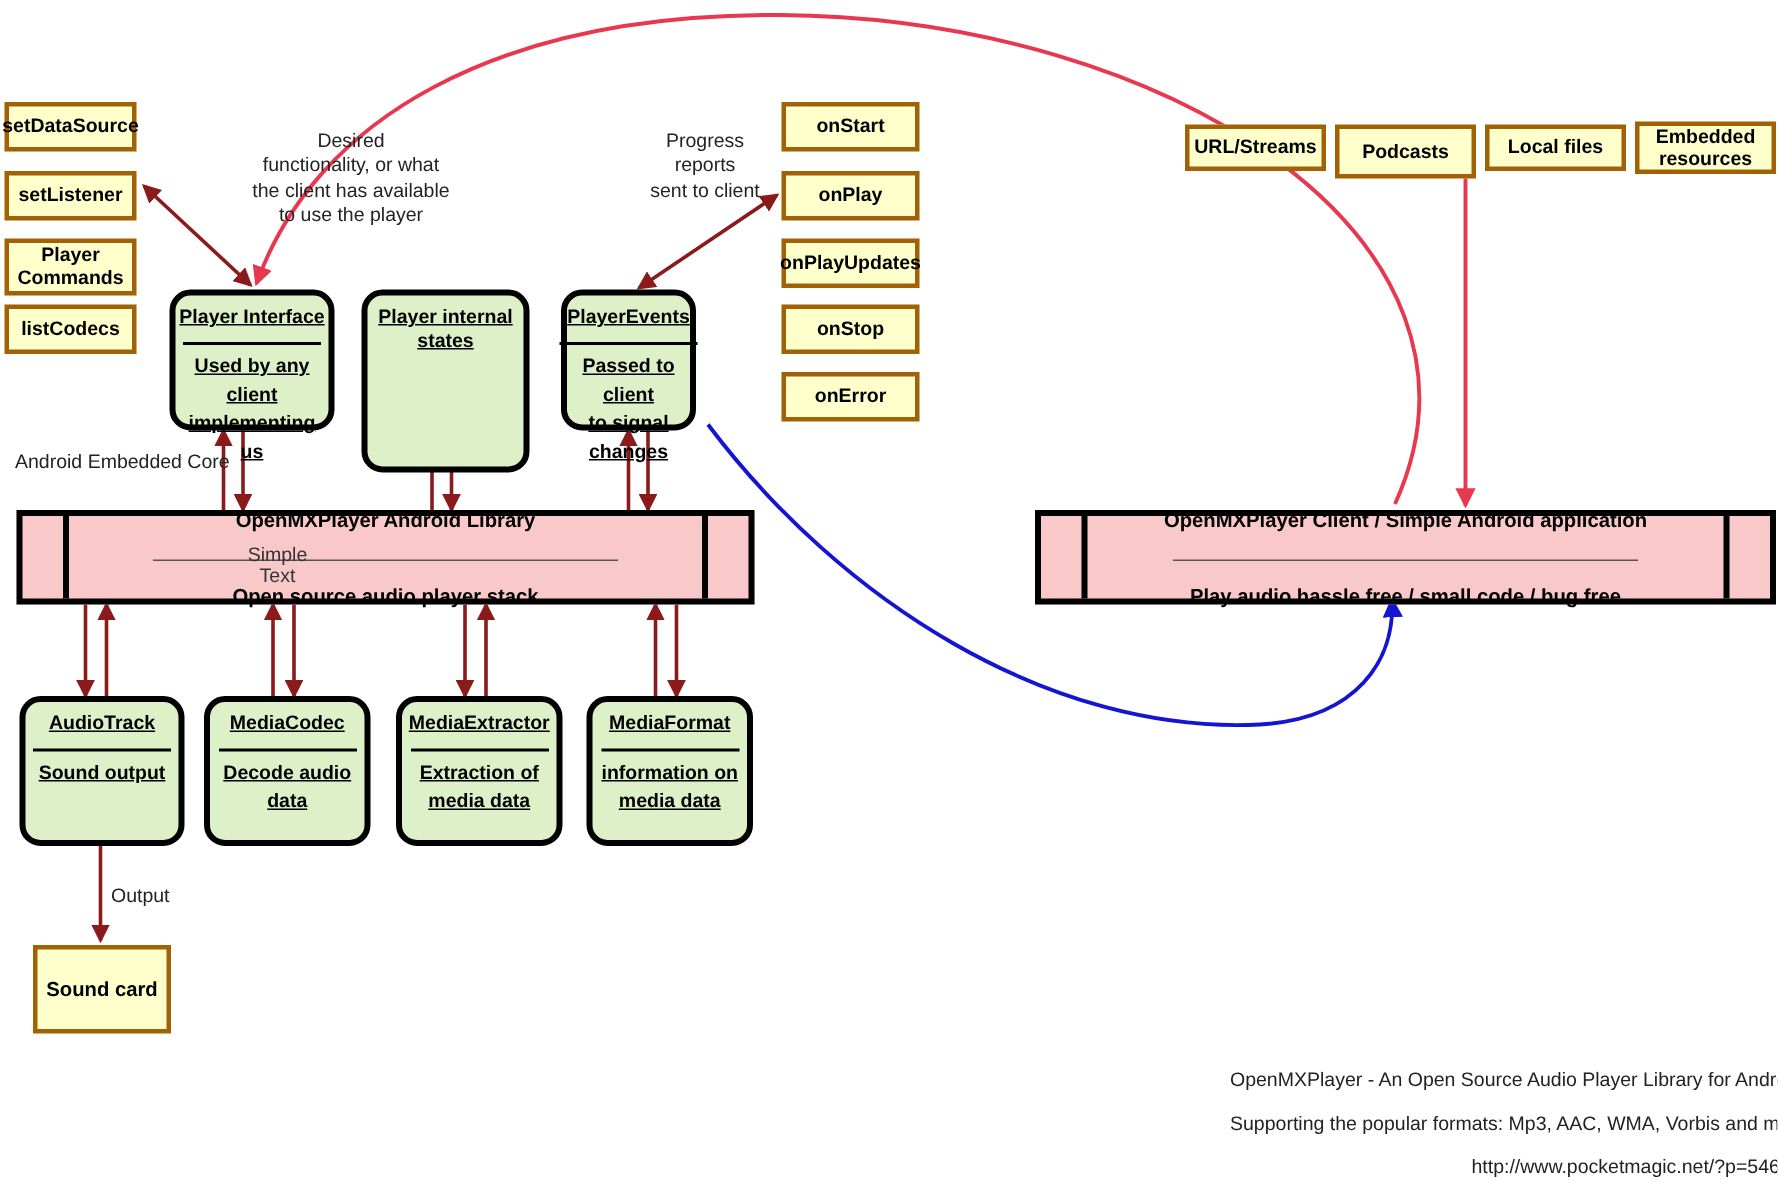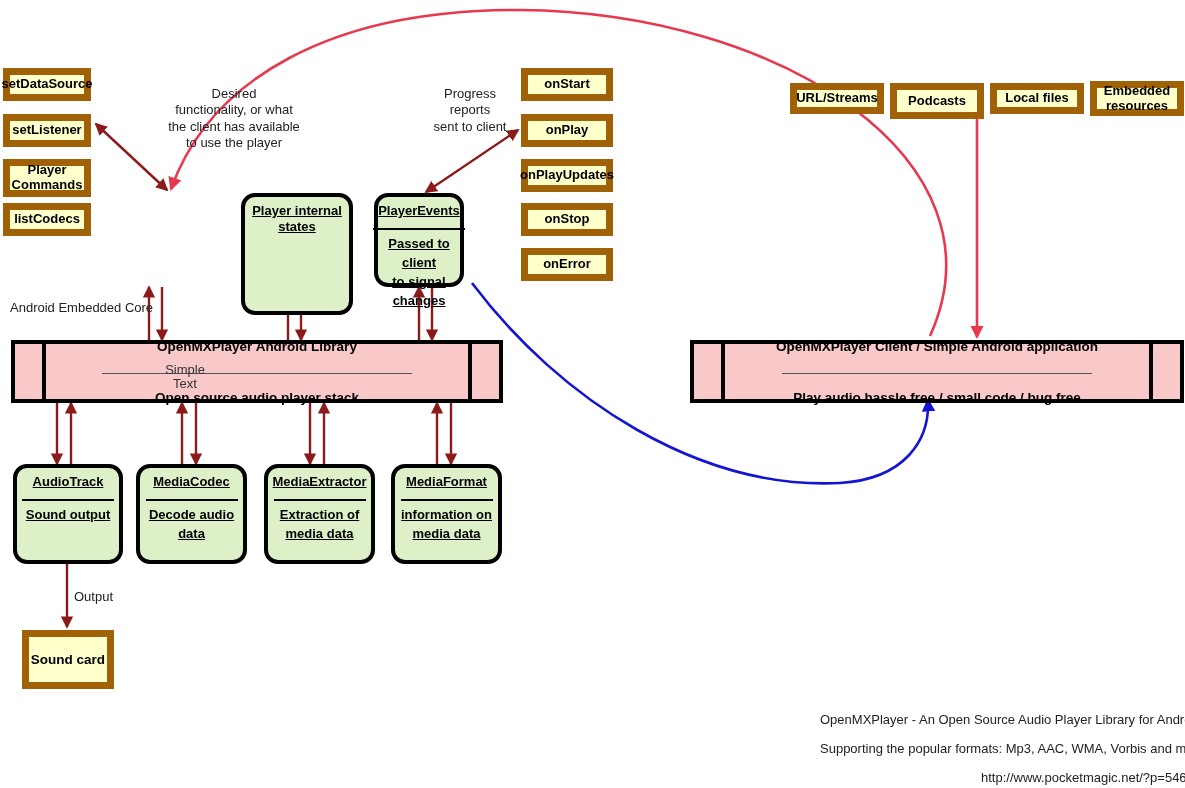--- a/index.html
+++ b/index.html
@@ -31,21 +31,21 @@
     box-sizing: border-box;
     z-index: 10;
     display: flex;
     flex-direction: column;
     align-items: center;
     justify-content: center;
     text-align: center;
   }
   .yellow-box {
     background: #ffffcc;
-    border: 7px solid #a16207;
+    border: 3px solid #a16207;
     font-weight: bold;
     font-size: 13px;
     color: #000000;
     line-height: 1.12;
   }
   .green-box {
     background: #ddf0c8;
     border: 4px solid #000000;
     border-radius: 14px;
     font-weight: bold;
@@ -218,20 +218,26 @@
     <span>Podcasts</span>
   </div>
   <div class="box yellow-box" style="left:990px; top:83px; width:94px; height:31px;">
     <span>Local files</span>
   </div>
   <div class="box yellow-box" style="left:1090px; top:81px; width:94px; height:35px;">
     <span style="white-space:pre-line">Embedded
 resources</span>
   </div>
 
+  <div class="box green-box" style="left:113px; top:193px; width:110px; height:94px; justify-content:flex-start;">
+    <div class="title" style="white-space:pre-line">Player Interface</div>
+    <div class="rule"></div>
+    <div class="sub" style="white-space:pre-line">Used by any client
+implementing us</div>
+  </div>
 
   <div class="box green-box" style="left:241px; top:193px; width:112px; height:122px; justify-content:flex-start;">
     <div class="title" style="white-space:pre-line">Player internal
 states</div>
   </div>
 
   <div class="box green-box" style="left:374px; top:193px; width:90px; height:94px; justify-content:flex-start;">
     <div class="title" style="white-space:pre-line">PlayerEvents</div>
     <div class="rule"></div>
     <div class="sub" style="white-space:pre-line">Passed to client

